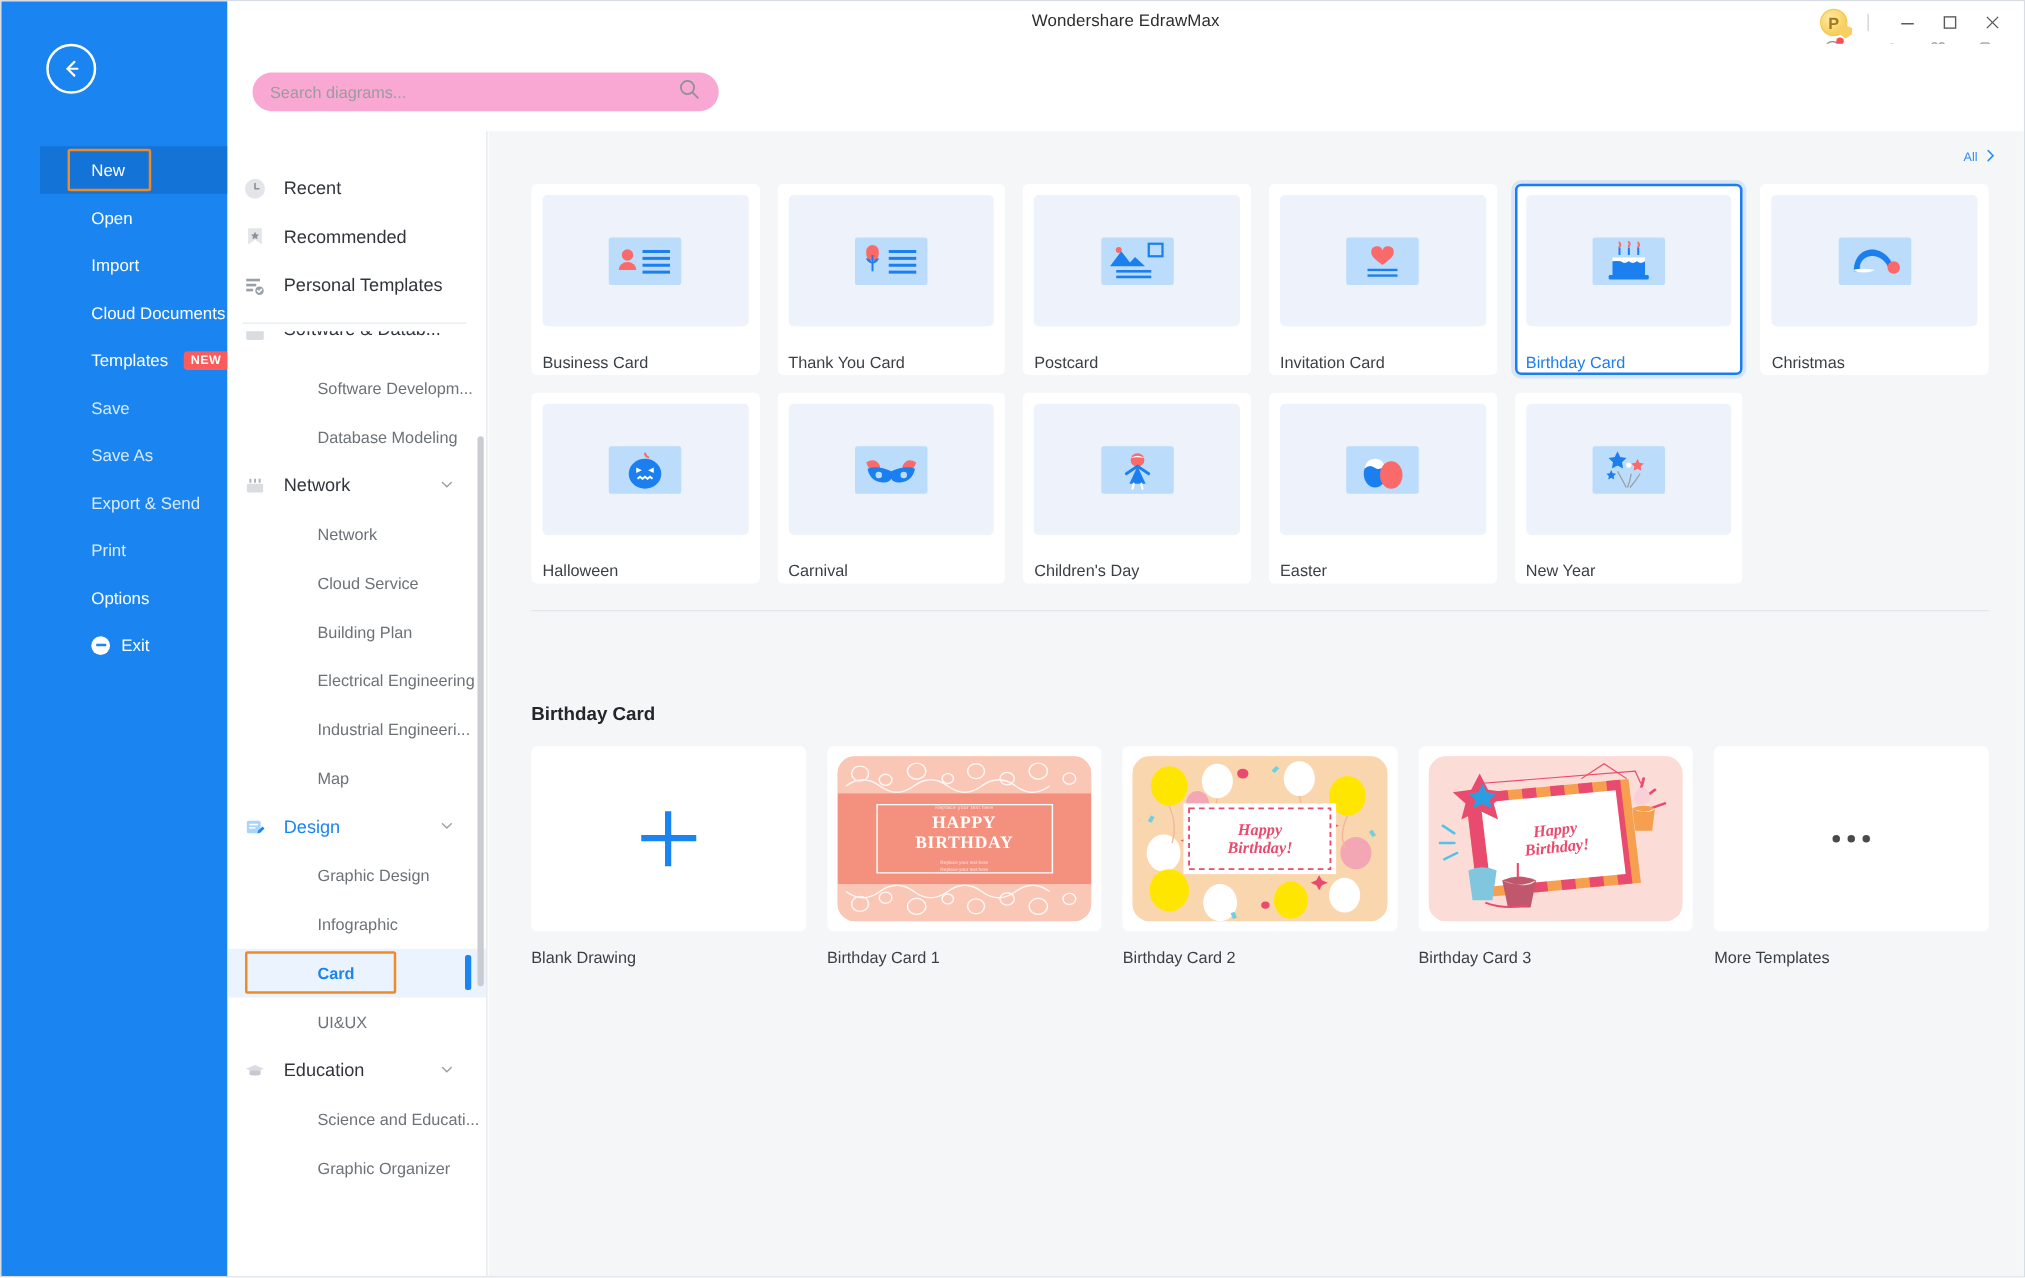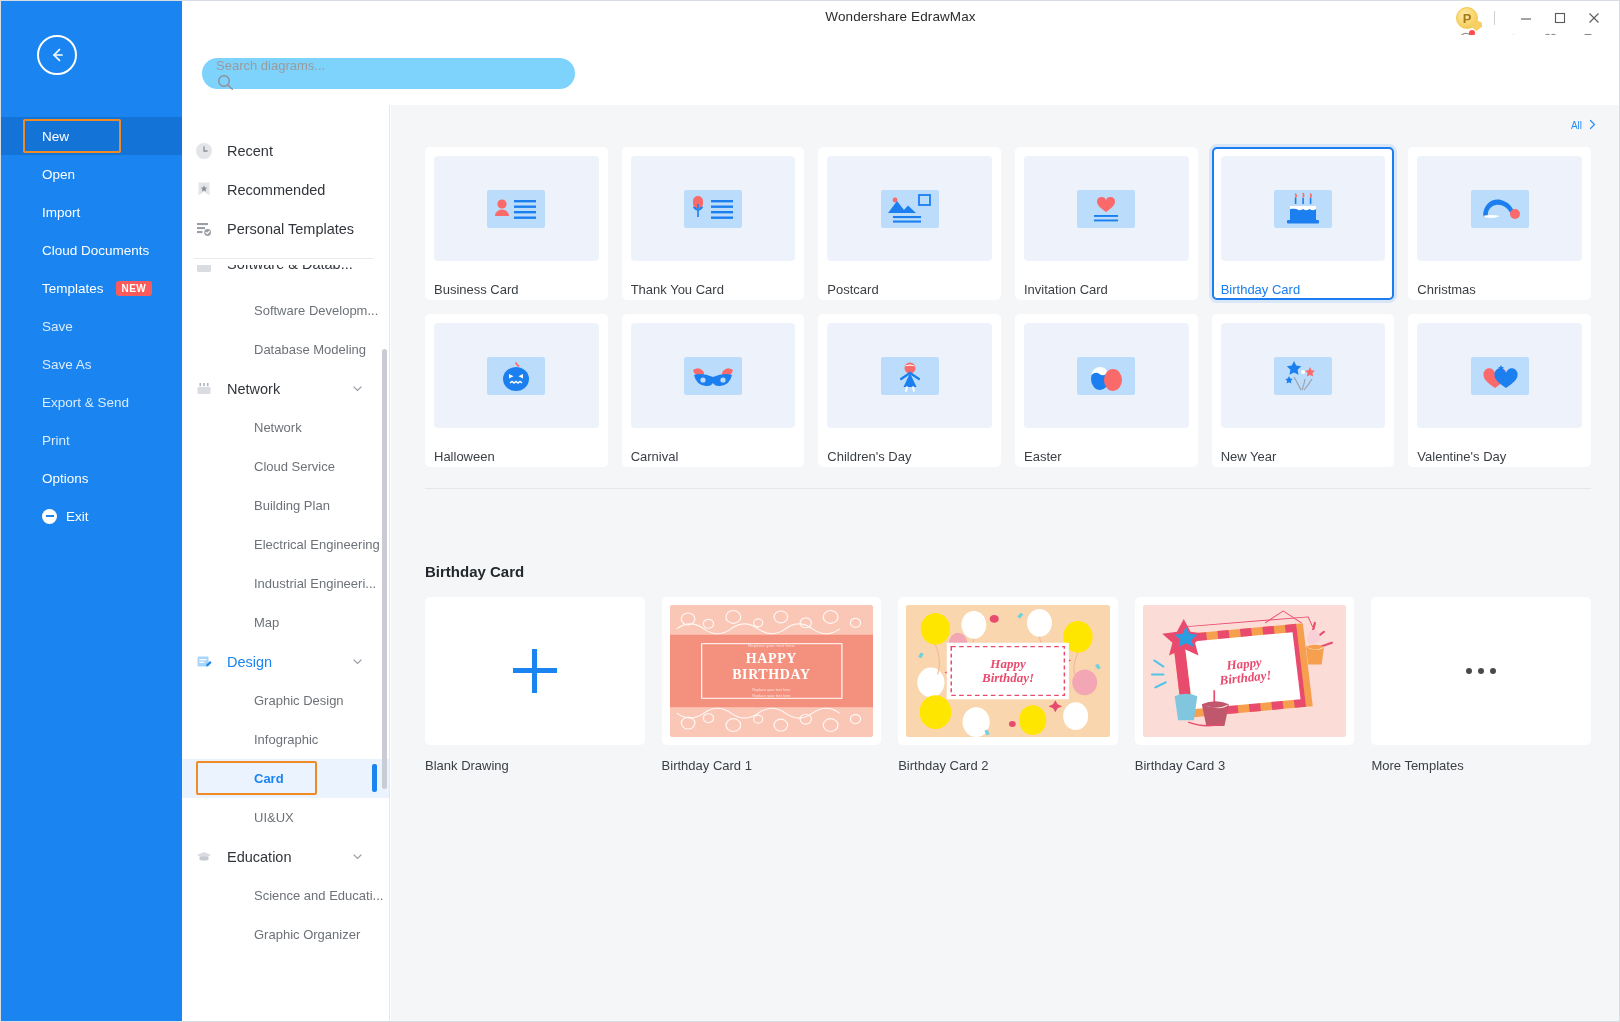--- a/index.html
+++ b/index.html
@@ -82,21 +82,21 @@
   .sidebar {
     position: absolute; left: 0; top: 0; bottom: 0; width: 181px;
     background: #1a84f0;
   }
   .back-circle {
     position: absolute; left: 36px; top: 34px;
     width: 40px; height: 40px; border-radius: 50%;
     border: 2px solid #ffffff;
     display: flex; align-items: center; justify-content: center;
   }
-  .side-menu { position: absolute; top: 116px; left: 0; right: 0; }
+  .side-menu { position: absolute; top: 116px; left: 0; right: 0; padding-left: 31px; }
   .side-item {
     height: 38px; display: flex; align-items: center;
     padding-left: 41px;
     font-size: 13.5px; color: #ffffff;
     position: relative;
   }
   .side-item.dim { color: #d9ecff; }
   .side-item.active {
     background: #1473d6;
   }
@@ -124,24 +124,23 @@
   }
 
   
   .search-wrap {
     position: absolute; left: 181px; top: 34px; right: 0; height: 70px;
     background: #ffffff;
   }
   .search-box {
     position: absolute; left: 20px; top: 23px;
     width: 373px; height: 31px;
-    background: #7dd3fc; border-radius: 16px;
-    display: flex; 
+    background: #f9a8d4; border-radius: 16px;
+    display: flex; align-items: center;
     padding: 0 14px;
-    flex-direction: column;
   }
   .search-box input {
     flex: 1; border: none; outline: none; background: transparent;
     font-family: "Liberation Sans", sans-serif;
     font-size: 13px; color: #3b3b3b;
   }
   .search-box input::placeholder { color: #9b9b9e; }
 
   
   .tree-panel {
@@ -279,21 +278,21 @@
   .plus-sign:after { top: 0; bottom: 0; left: 19px; width: 5px; }
   .ellipsis-dots {
     display: flex; gap: 6px;
   }
   .ellipsis-dots i {
     width: 6px; height: 6px; border-radius: 50%; background: #4a4a4a;
     display: block;
   }
 
   
-  .card-art { width: 100%; height: 100%; border-radius: 3px; overflow: hidden;
+  .card-art { width: 100%; height: 100%; border-radius: 14px; overflow: hidden;
     display: flex; align-items: center; justify-content: center; }
 </style>
 </head>
 <body>
 
 <div class="app">
 
   <div class="sidebar">
     <div class="back-circle">
       <svg width="20" height="20" viewBox="0 0 20 20">
@@ -736,32 +735,20 @@
               <circle cx="29" cy="15" r="2.1" fill="#fff"></circle>
               <path d="M20 20 q4 7 7 13" stroke="#9aa0a8" stroke-width="1.1" fill="none"></path>
               <path d="M31 22 q-1 6 -3 11" stroke="#9aa0a8" stroke-width="1.1" fill="none"></path>
               <path d="M38 22 q-3 5 -8 11" stroke="#9aa0a8" stroke-width="1.1" fill="none"></path>
             </svg>
           </div>
         </div>
         <div class="tpl-name">New Year</div>
       </div>
 
-      <div class="tpl-card">
-        <div class="tpl-thumb">
-          <div class="mini">
-            <svg width="58" height="38" viewBox="0 0 58 38">
-              <path d="M24 31 c-8-5.5 -11.5-9 -11.5-13 a5.8 5.8 0 0 1 11.5-1.8 a5.8 5.8 0 0 1 11.5 1.8 c0 4 -3.5 7.5 -11.5 13 Z" fill="#fa6a6a"></path>
-              <path d="M35 31 c-8-5.5 -11.5-9 -11.5-13 a5.8 5.8 0 0 1 11.5-1.8 a5.8 5.8 0 0 1 11.5 1.8 c0 4 -3.5 7.5 -11.5 13 Z" fill="#1c7ff0"></path>
-              <path d="M30 8 l1 2 2 .4 -1.5 1.4 .4 2 -1.9-1 -1.9 1 .4-2 -1.5-1.4 2-.4 Z" fill="#1c7ff0"></path>
-            </svg>
-          </div>
-        </div>
-        <div class="tpl-name">Valentine's Day</div>
-      </div>
     </div>
 
     <div class="section-rule"></div>
 
     <div class="section-head">Birthday Card</div>
 
     <div class="tmpl-row">
 
       <div class="tmpl-item">
         <div class="tmpl-box">

